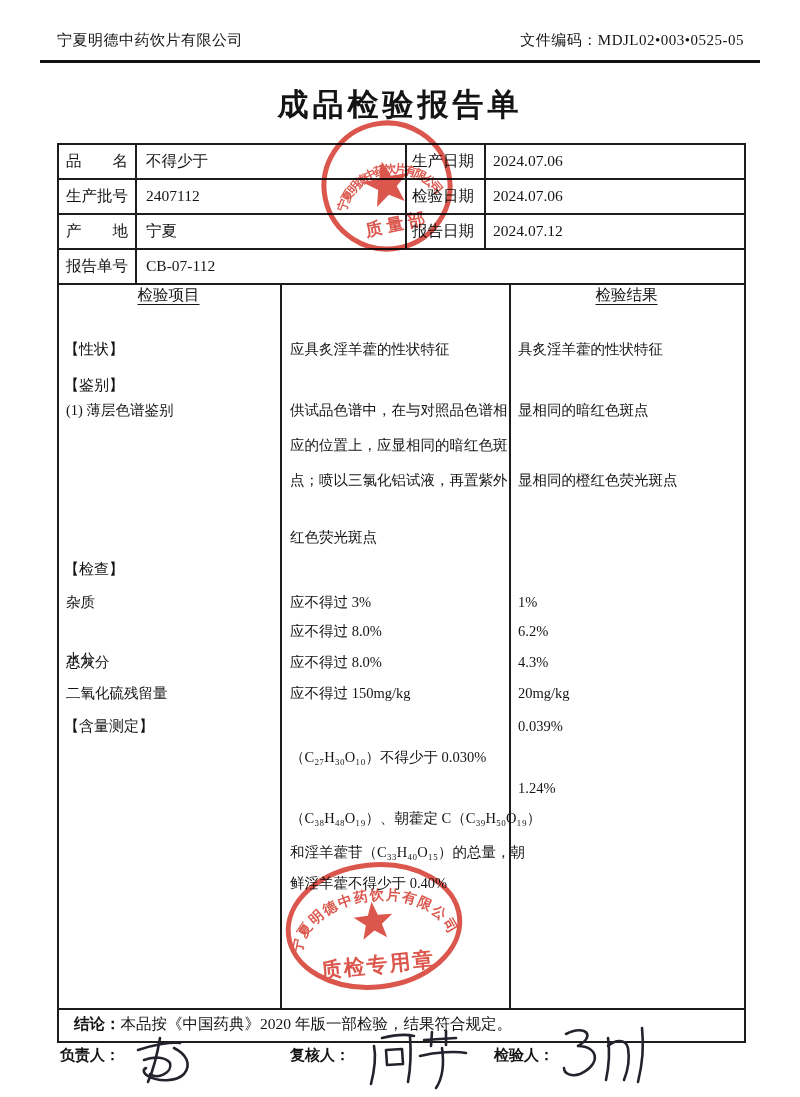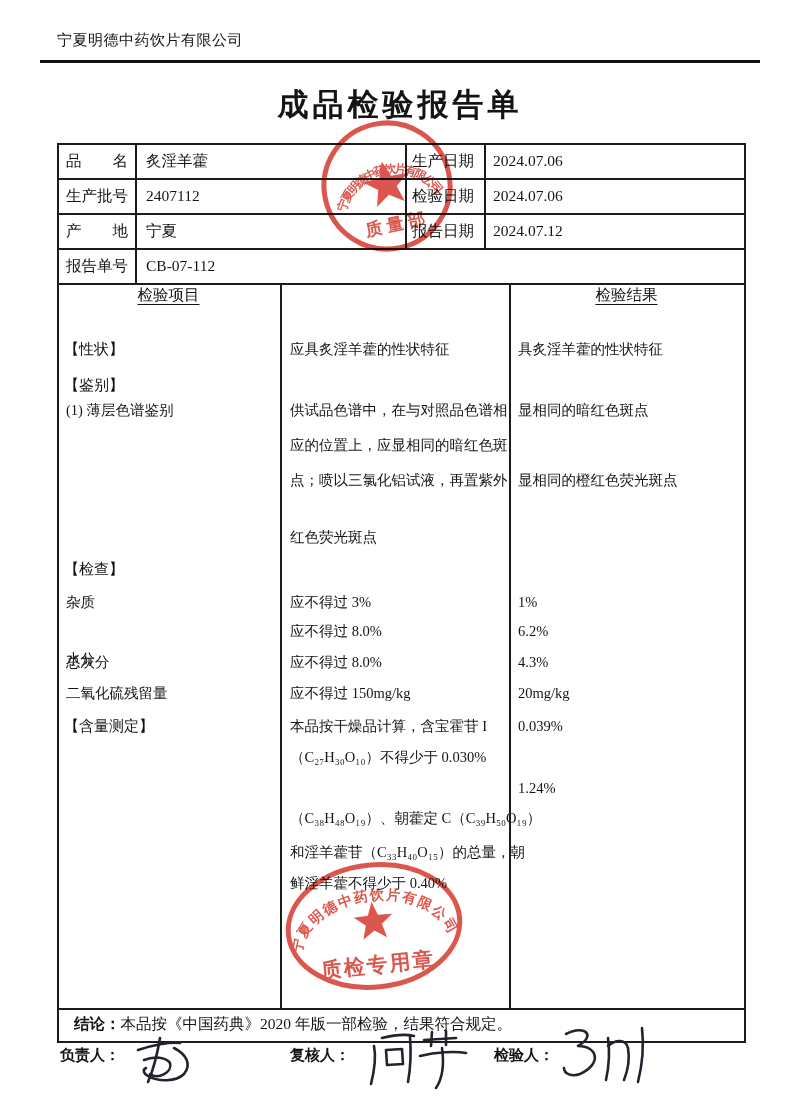--- a/index.html
+++ b/index.html
@@ -22,37 +22,38 @@
   .sig{position:absolute;}
   .sig path{fill:none;stroke:#23232e;stroke-width:2.6;stroke-linecap:round;stroke-linejoin:round;}
   .stamp text{font-family:"Liberation Sans","DejaVu Sans",sans-serif;}
 </style>
 </head>
 <body>
 
 <div class="sheet">
 
   <span class="abs hdr" style="left:57px;top:31px;">宁夏明德中药饮片有限公司</span>
+  <span class="abs hdr" style="left:380px;top:31px;width:364px;text-align:right;">文件编码：MDJL02•003•0525-05</span>
   <div class="abs" style="left:40px;top:60px;width:720px;height:2.5px;background:#111;"></div>
 
   <div class="abs title">成品检验报告单</div>
 
   <div class="hl" style="left:57px;top:143px;width:689px;"></div>
   <div class="hl" style="left:57px;top:178px;width:689px;"></div>
   <div class="hl" style="left:57px;top:213px;width:689px;"></div>
   <div class="hl" style="left:57px;top:248px;width:689px;"></div>
   <div class="hl" style="left:57px;top:283px;width:689px;"></div>
   <div class="vl" style="left:57px;top:143px;height:900px;"></div>
   <div class="vl" style="left:744px;top:143px;height:900px;"></div>
   <div class="vl" style="left:135px;top:143px;height:140px;"></div>
   <div class="vl" style="left:405px;top:143px;height:105px;"></div>
   <div class="vl" style="left:484px;top:143px;height:105px;"></div>
 
   <span class="abs cell" style="left:66px;top:151px;">品　　名</span>
-  <span class="abs cell" style="left:146px;top:151px;">炙淫羊藿</span>
+  <span class="abs cell" style="left:146px;top:151px;">不得少于</span>
   <span class="abs cell" style="left:412px;top:151px;">生产日期</span>
   <span class="abs cell" style="left:493px;top:151px;">2024.07.06</span>
 
   <span class="abs cell" style="left:66px;top:186px;">生产批号</span>
   <span class="abs cell" style="left:146px;top:186px;">2407112</span>
   <span class="abs cell" style="left:412px;top:186px;">检验日期</span>
   <span class="abs cell" style="left:493px;top:186px;">2024.07.06</span>
 
   <span class="abs cell" style="left:66px;top:221px;">产　　地</span>
   <span class="abs cell" style="left:146px;top:221px;">宁夏</span>
@@ -95,21 +96,20 @@
 
   <span class="abs t" style="left:66px;top:651px;">总灰分</span>
   <span class="abs t" style="left:290px;top:651px;">应不得过 8.0%</span>
   <span class="abs t" style="left:518px;top:651px;">4.3%</span>
 
   <span class="abs t" style="left:66px;top:682px;">二氧化硫残留量</span>
   <span class="abs t" style="left:290px;top:682px;">应不得过 150mg/kg</span>
   <span class="abs t" style="left:518px;top:682px;">20mg/kg</span>
 
   <span class="abs t sec" style="left:64px;top:715px;">【含量测定】</span>
-  <span class="abs t" style="left:290px;top:715px;">本品按干燥品计算，含宝霍苷 I</span>
   <span class="abs t" style="left:290px;top:746px;">（C₂₇H₃₀O₁₀）不得少于 0.030%</span>
   <span class="abs t" style="left:290px;top:841px;">和淫羊藿苷（C₃₃H₄₀O₁₅）的总量，朝</span>
   <span class="abs t" style="left:290px;top:807px;">（C₃₈H₄₈O₁₉）、朝藿定 C（C₃₉H₅₀O₁₉）</span>
   <span class="abs t" style="left:290px;top:872px;">鲜淫羊藿不得少于 0.40%</span>
   <span class="abs t" style="left:518px;top:715px;">0.039%</span>
   <span class="abs t" style="left:518px;top:777px;">1.24%</span>
 
   <div class="abs concl" style="left:65px;top:1014px;">
     <span style="font-family:'Liberation Sans','DejaVu Sans',sans-serif;font-weight:bold;margin-left:9px;">结论：</span><span>本品按《中国药典》2020 年版一部检验，结果符合规定。</span>
   </div>

